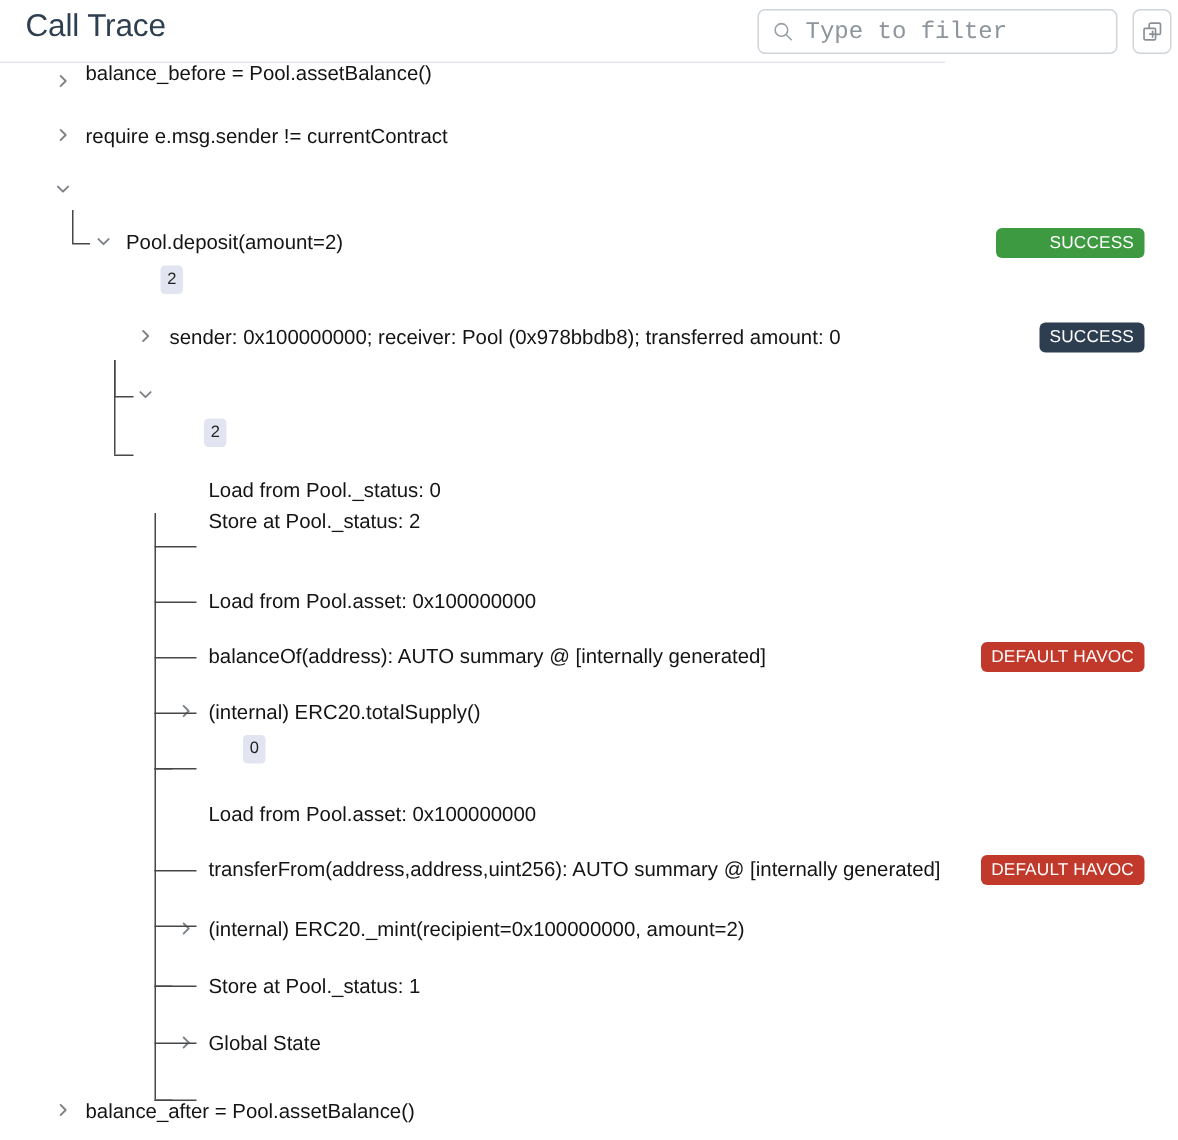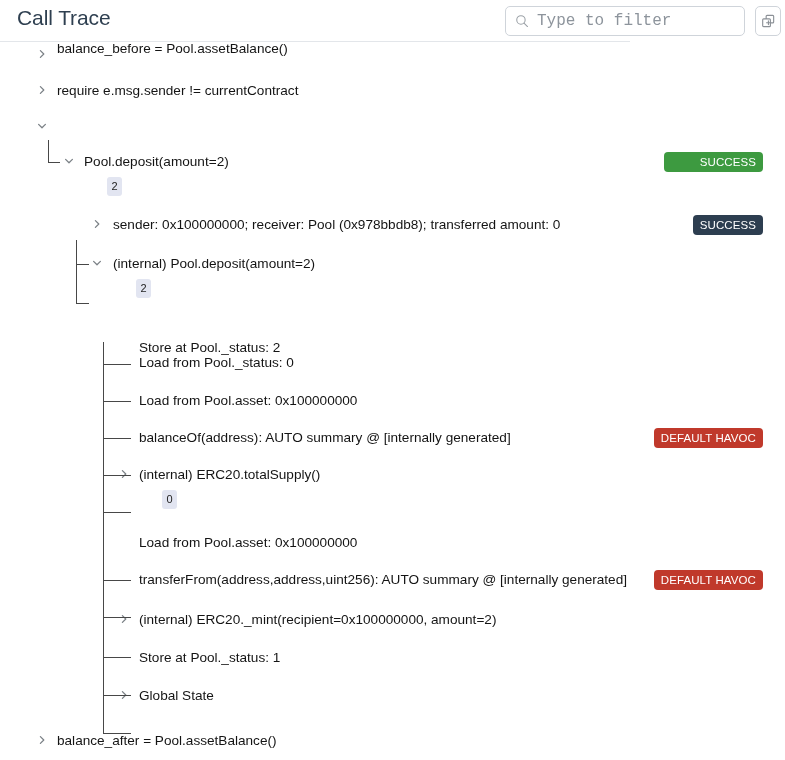--- a/index.html
+++ b/index.html
@@ -196,25 +196,24 @@
       </span>
       <span class="row-label" style="left: 113px;">sender: 0x100000000; receiver: Pool (0x978bbdb8); transferred amount: 0</span>
       <span class="status-badge" style="background: rgb(45, 62, 80); top: 1px; right: 22px;">SUCCESS</span>
     </div>
     <div class="row" style="top: 211px;">
       <span class="chev" style="left: 91px;">
         <svg width="12" height="12" viewBox="0 0 12 12">
           <path d="M2.6 4.4 L6 7.8 L9.4 4.4" fill="none" stroke="#7b8186" stroke-width="1.25" stroke-linecap="round" stroke-linejoin="round"></path>
         </svg>
       </span>
-      <span class="row-label" style="left: 113px;">(internal) Pool.deposit(amount=2)</span>
     </div>
     <div class="count-badge" style="top: 237px; left: 136px;">2</div>
     <div class="row" style="top: 274px;">
-      <span class="row-label" style="left: 139px; margin-top: 36px;">Load from Pool._status: 0</span>
+      <span class="row-label" style="left: 139px;">Load from Pool._status: 0</span>
     </div>
     <div class="row" style="top: 295px;">
       <span class="row-label" style="left: 139px;">Store at Pool._status: 2</span>
     </div>
     <div class="row" style="top: 348px;">
       <span class="row-label" style="left: 139px;">Load from Pool.asset: 0x100000000</span>
     </div>
     <div class="row" style="top: 385px;">
       <span class="row-label" style="left: 139px;">balanceOf(address): AUTO summary @ [internally generated]</span>
       <span class="status-badge" style="background: rgb(192, 57, 43); top: 1px; right: 22px;">DEFAULT HAVOC</span>

